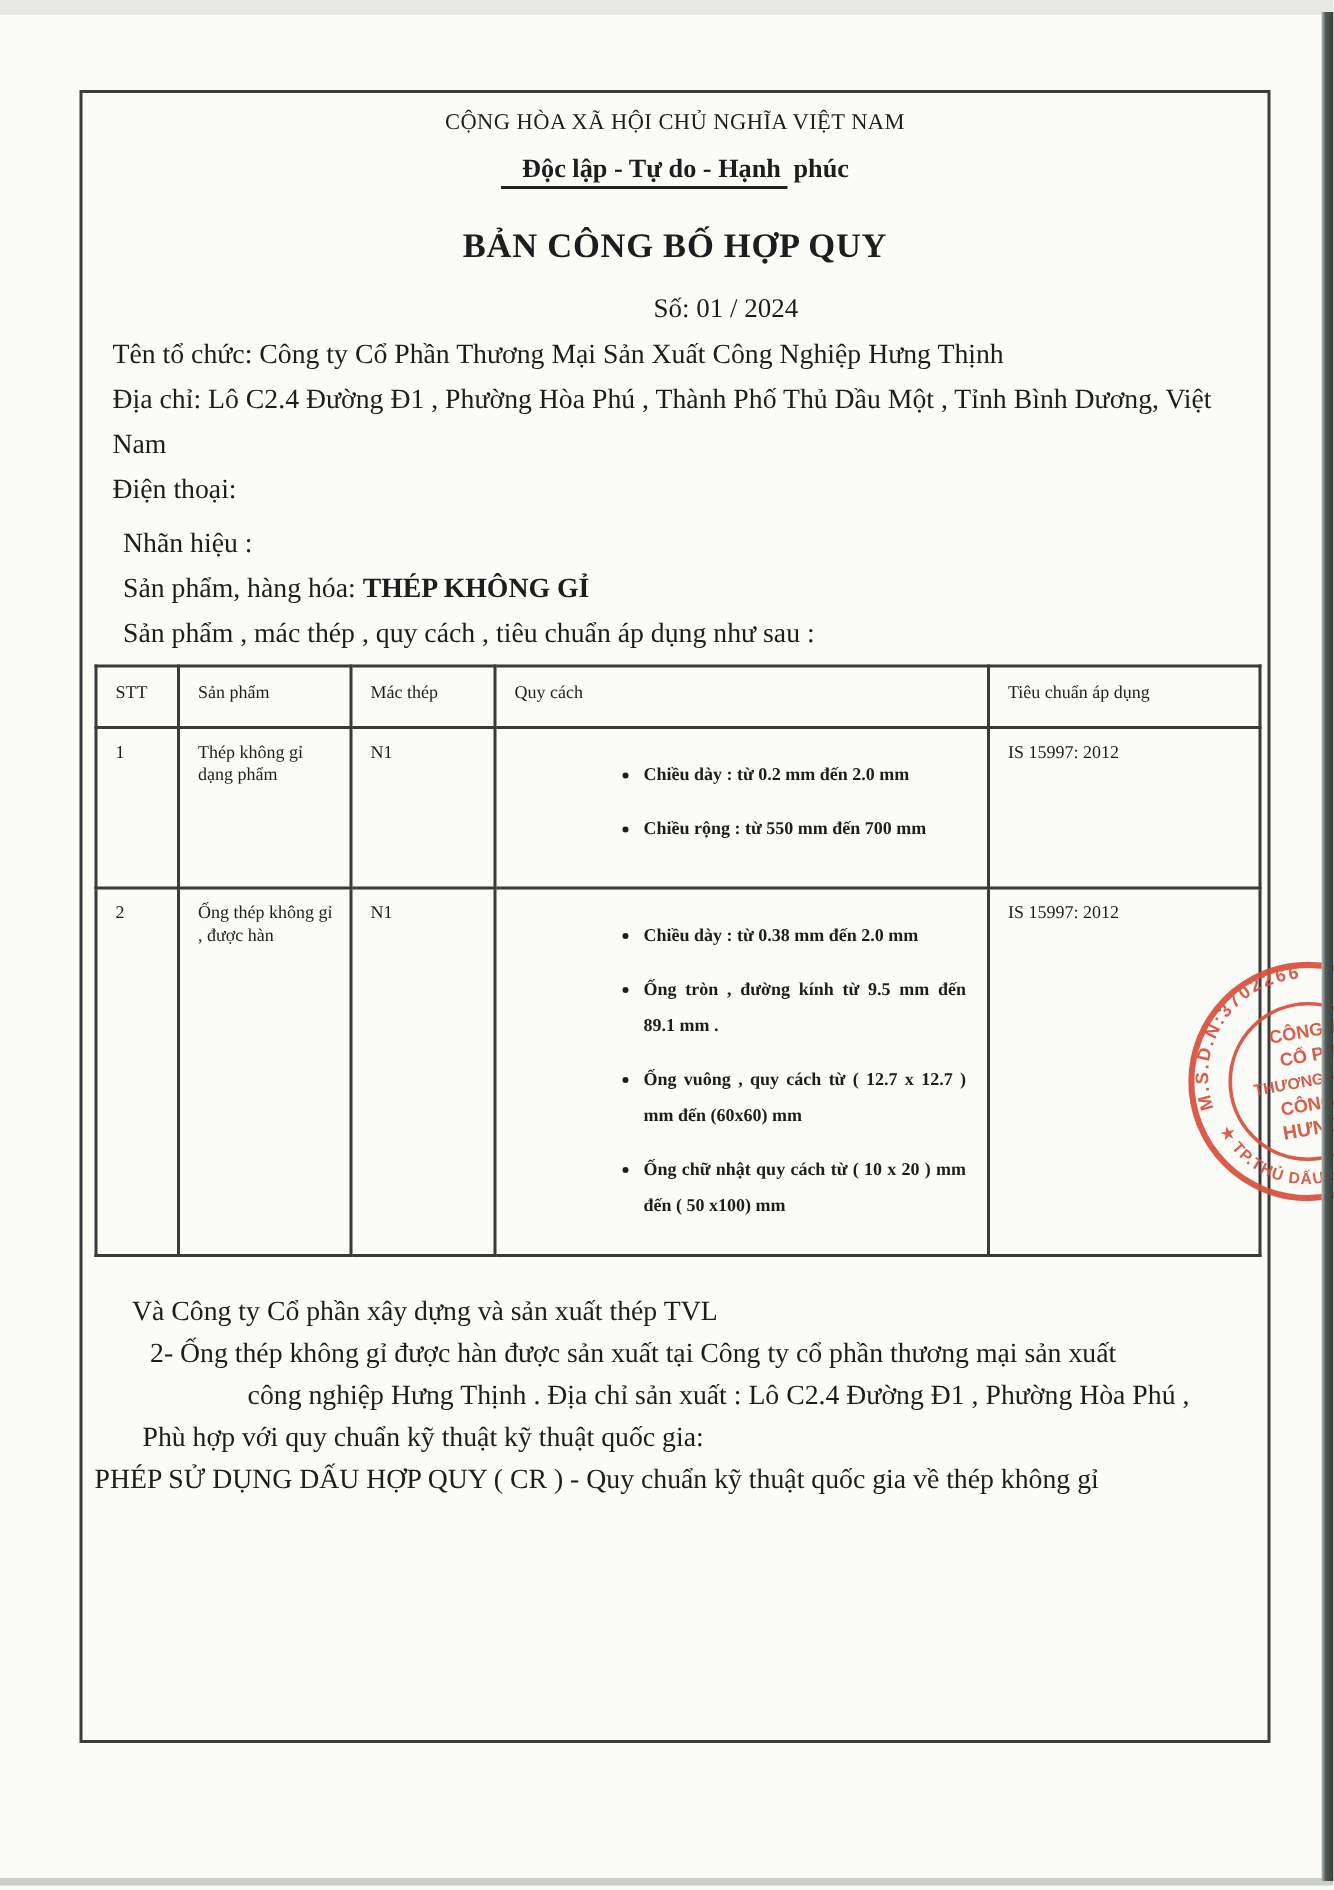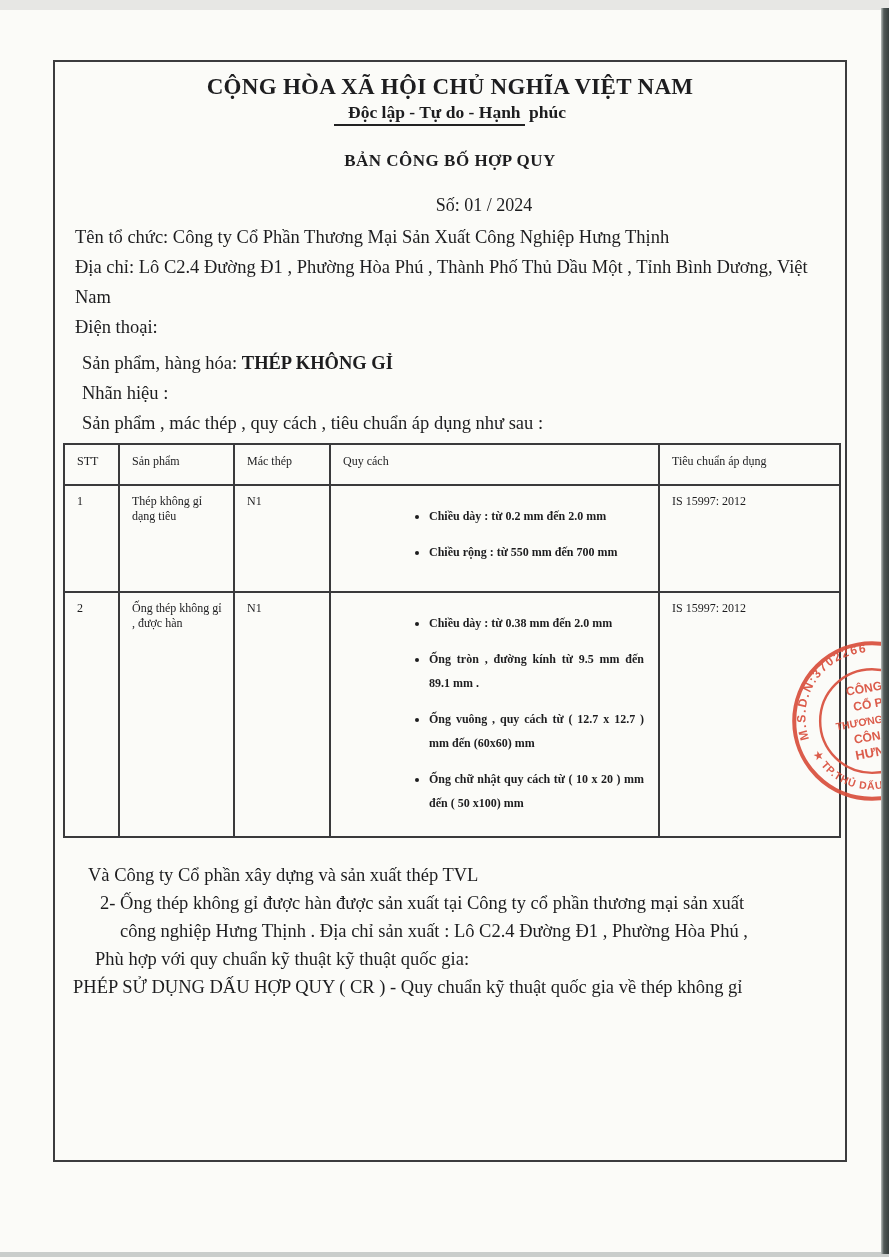--- a/index.html
+++ b/index.html
@@ -11,49 +11,49 @@
   }
   .band-top{position:absolute;left:0;top:0;width:889px;height:10px;background:#e7e7e4;}
   .band-bottom{position:absolute;left:0;top:1252px;width:889px;height:5px;background:#c9cdcb;}
   .edge-strip{position:absolute;right:0;top:8px;width:8px;height:1246px;z-index:30;
     background:linear-gradient(to right,#b9bfbc 0%,#525a58 35%,#363e3c 100%);}
   .sheet{position:absolute;left:0;top:0;width:889px;height:1260px;}
   .page-border{position:absolute;left:53px;top:60px;width:790px;height:1098px;border:2px solid #3c3c3e;background:transparent;}
   .page{position:absolute;left:55px;top:62px;width:790px;height:1096px;}
 
   .c{text-align:center;width:100%;position:absolute;left:0;}
-  .nat-header{top:12px;font-size:23px;font-weight:bold;letter-spacing:.3px;}
+  .nat-header{top:12px;font-size:15px;font-weight:normal;letter-spacing:.3px;}
   .motto{top:40px;font-size:17.5px;font-weight:bold;}
   .motto .ul{border-bottom:2px solid #222;padding:0 4px 2px 14px;}
-  .doc-title{top:89px;font-size:17px;font-weight:bold;letter-spacing:.5px;}
+  .doc-title{top:89px;font-size:23px;font-weight:bold;letter-spacing:.5px;}
   .doc-number{top:133px;font-size:18px;padding-left:34px;}
 
   .info{position:absolute;left:20px;top:160px;width:752px;font-size:18.5px;line-height:30px;}
   .product{position:absolute;left:27px;top:286px;width:745px;font-size:18.5px;line-height:30px;}
   .bold{font-weight:bold;}
 
   table.spec{position:absolute;left:8px;top:381px;width:776px;border-collapse:collapse;table-layout:fixed;font-size:12px;}
   table.spec th,table.spec td{border:2px solid #3a3a3c;vertical-align:top;padding:8px 8px 4px 12px;font-weight:normal;text-align:left;}
   table.spec th{height:26px;padding-top:9px;}
   col.c-stt{width:55px;}col.c-sp{width:115px;}col.c-mt{width:96px;}col.c-qc{width:329px;}col.c-tc{width:181px;}
   .cell-center{text-align:center;padding-left:4px;padding-right:4px;}
   .cell-justify{text-align:justify;padding-right:10px;}
   td.qc{padding:0 4px 0 0;}
   td.qc ul{margin:10px 0 0 0;padding:0 4px 0 86px;}
   td.qc li{line-height:24px;margin-bottom:12px;text-align:justify;padding-right:2px;font-weight:bold;}
   .row-1 td{height:93px;}
   .row-2 td{height:231px;}
 
   .notes{position:absolute;left:8px;top:799px;width:775px;font-size:18.5px;line-height:28px;}
   .notes div{white-space:nowrap;}
-  .ml0{margin-left:10px;}
+  .ml0{margin-left:0;}
   .ml25{margin-left:25px;}
   .ml32{margin-left:32px;}
   .ml37{margin-left:37px;}
-  .ml57{margin-left:57px;}
+  .ml57{margin-left:57px;text-align:center;}
   .wspace{word-spacing:5px;}
 
   .stamp{position:absolute;left:791px;top:640px;width:162px;height:162px;z-index:20;opacity:.92;}
   .stamp text{font-family:"Liberation Sans", sans-serif;font-weight:bold;fill:#d94f3d;}
 </style>
 </head>
 <body>
 
 <div class="sheet">
   <div class="band-top"></div>
@@ -65,22 +65,22 @@
     <div class="c doc-title">BẢN CÔNG BỐ HỢP QUY</div>
     <div class="c doc-number">Số: 01 / 2024</div>
 
     <div class="info">
       <div>Tên tổ chức: Công ty Cổ Phần Thương Mại Sản Xuất Công Nghiệp Hưng Thịnh</div>
       <div>Địa chỉ: Lô C2.4 Đường Đ1 , Phường Hòa Phú , Thành Phố Thủ Dầu Một , Tỉnh Bình Dương, Việt Nam</div>
       <div>Điện thoại:</div>
     </div>
 
     <div class="product">
+      <div>Nhãn hiệu :</div>
       <div><span>Sản phẩm, hàng hóa: </span><span class="bold">THÉP KHÔNG GỈ</span></div>
-      <div>Nhãn hiệu :</div>
       <div>Sản phẩm , mác thép , quy cách , tiêu chuẩn áp dụng như sau :</div>
     </div>
 
     <table class="spec">
       <colgroup>
           <col class="c-stt">
           <col class="c-sp">
           <col class="c-mt">
           <col class="c-qc">
           <col class="c-tc">
@@ -88,21 +88,21 @@
       <tbody>
           <tr>
         <th class="cell-center">STT</th>
         <th>Sản phẩm</th>
         <th>Mác thép</th>
         <th>Quy cách</th>
         <th>Tiêu chuẩn áp dụng</th>
       </tr>
       <tr class="row-1">
         <td class="cell-center">1</td>
-        <td class="cell-justify">Thép không gỉ dạng tiêu</td>
+        <td class="cell-justify">Thép không gỉ dạng phẩm</td>
         <td class="cell-center">N1</td>
         <td class="qc">
           <ul>
             <li>Chiều dày : từ 0.2 mm đến 2.0 mm</li>
             <li>Chiều rộng : từ 550 mm đến 700 mm</li>
           </ul>
         </td>
         <td>IS 15997: 2012</td>
       </tr>
       <tr class="row-2">

